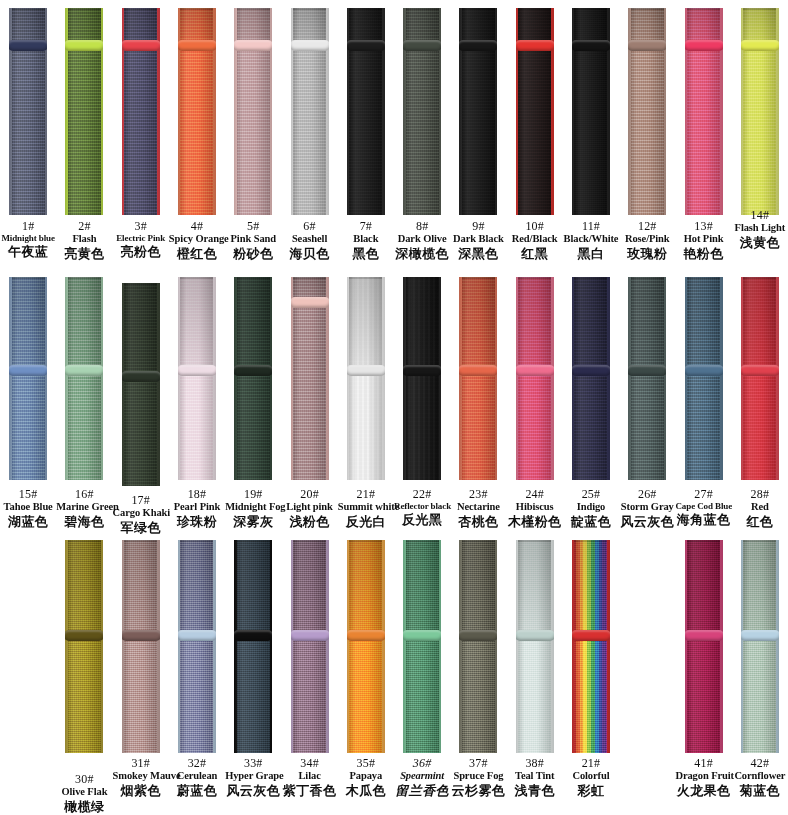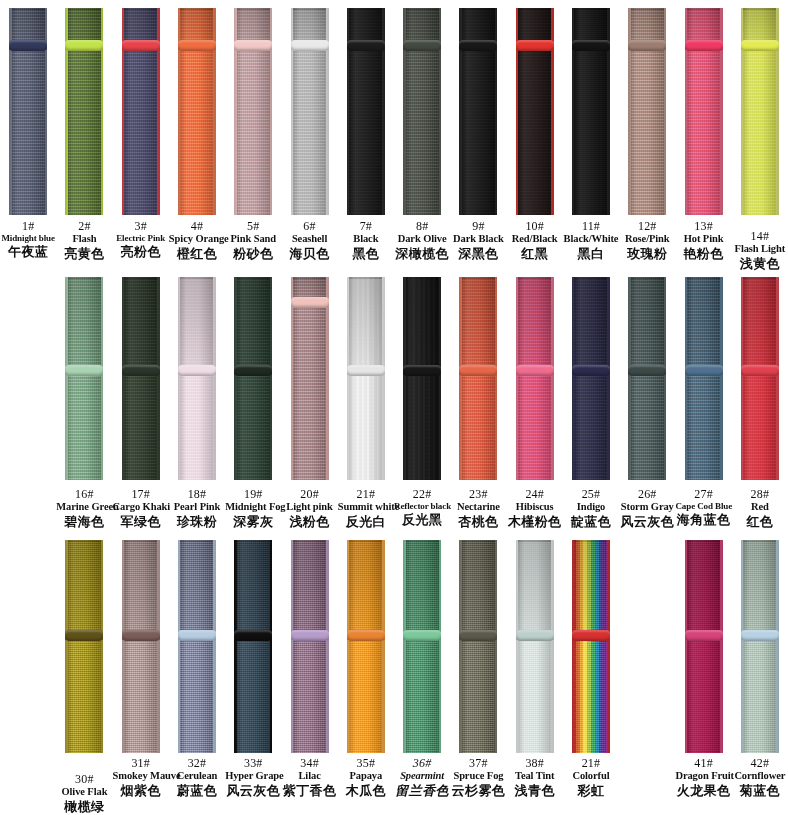--- a/index.html
+++ b/index.html
@@ -374,46 +374,63 @@
         <div class="band" style="position: absolute; left: 9.14286px; top: 8px; height: 207px; width: 38px;">
           <div class="fabric" style="background: rgb(216, 224, 90);"></div>
           <div class="weave "></div>
           <div class="fold" style="height: 38px; background: linear-gradient(rgba(0, 0, 0, 0.22), rgba(0, 0, 0, 0.06));"></div>
           <div class="fold-edge" style="top: 0px;"></div>
           <div class="edge edge-l" style="background: rgb(231, 238, 127);"></div>
           <div class="edge edge-r" style="background: rgb(231, 238, 127);"></div>
           <div class="shade"></div>
           <div class="clasp" style="background: rgb(227, 234, 82); top: 32px;"></div>
         </div>
-        <div class="labels" style="top: 229px;">
+        <div class="labels" style="top: 208px;">
           <div class="num">14#</div>
           <div class="en">Flash Light</div>
           <div class="cn">浅黄色</div>
         </div>
       </div>
     </div>
     <div class="row row-2" style="position: absolute; left: 0px; top: 0px; width: 788px; height: 815px;">
+      <div class="cell" style="left: 0px; top: 0px; height: 815px; position: absolute; width: 56.2857px;">
+        <div class="band" style="position: absolute; left: 9.14286px; top: 277px; height: 203px; width: 38px;">
+          <div class="fabric" style="background: rgb(110, 139, 176);"></div>
+          <div class="weave "></div>
+          <div class="fold" style="height: 94px; background: linear-gradient(rgba(0, 0, 0, 0.22), rgba(0, 0, 0, 0.06));"></div>
+          <div class="fold-edge" style="top: 0px;"></div>
+          <div class="edge edge-l" style="background: rgb(139, 166, 198);"></div>
+          <div class="edge edge-r" style="background: rgb(139, 166, 198);"></div>
+          <div class="shade"></div>
+          <div class="clasp" style="background: rgb(111, 144, 196); top: 88px;"></div>
+        </div>
+        <div class="labels" style="top: 487px;">
+          <div class="num">15#</div>
+          <div class="en">Tahoe Blue</div>
+          <div class="cn">湖蓝色</div>
+        </div>
+      </div>
       <div class="cell" style="left: 56.2857px; top: 0px; height: 815px; position: absolute; width: 56.2857px;">
         <div class="band" style="position: absolute; left: 9.14286px; top: 277px; height: 203px; width: 38px;">
           <div class="fabric" style="background: rgb(129, 168, 138);"></div>
           <div class="weave "></div>
           <div class="fold" style="height: 94px; background: linear-gradient(rgba(0, 0, 0, 0.22), rgba(0, 0, 0, 0.06));"></div>
           <div class="fold-edge" style="top: 0px;"></div>
           <div class="edge edge-l" style="background: rgb(170, 212, 180);"></div>
           <div class="edge edge-r" style="background: rgb(170, 212, 180);"></div>
           <div class="shade"></div>
           <div class="clasp" style="background: rgb(169, 211, 179); top: 88px;"></div>
         </div>
         <div class="labels" style="top: 487px;">
           <div class="num">16#</div>
           <div class="en">Marine Green</div>
           <div class="cn">碧海色</div>
         </div>
       </div>
-      <div class="cell" style="left: 112.571px; top: 0px; height: 748px; position: absolute; width: 56.2857px; text-decoration: underline;">
+      <div class="cell" style="left: 112.571px; top: 6px; height: 748px; position: absolute; width: 56.2857px; text-decoration: underline;">
         <div class="band" style="position: absolute; left: 9.14286px; top: 277px; height: 203px; width: 38px;">
           <div class="fabric" style="background: rgb(47, 58, 43);"></div>
           <div class="weave "></div>
           <div class="fold" style="height: 94px; background: linear-gradient(rgba(0, 0, 0, 0.22), rgba(0, 0, 0, 0.06));"></div>
           <div class="fold-edge" style="top: 0px;"></div>
           <div class="edge edge-l" style="background: rgb(60, 70, 54);"></div>
           <div class="edge edge-r" style="background: rgb(60, 70, 54);"></div>
           <div class="shade"></div>
           <div class="clasp" style="background: rgb(44, 53, 42); top: 88px;"></div>
         </div>

